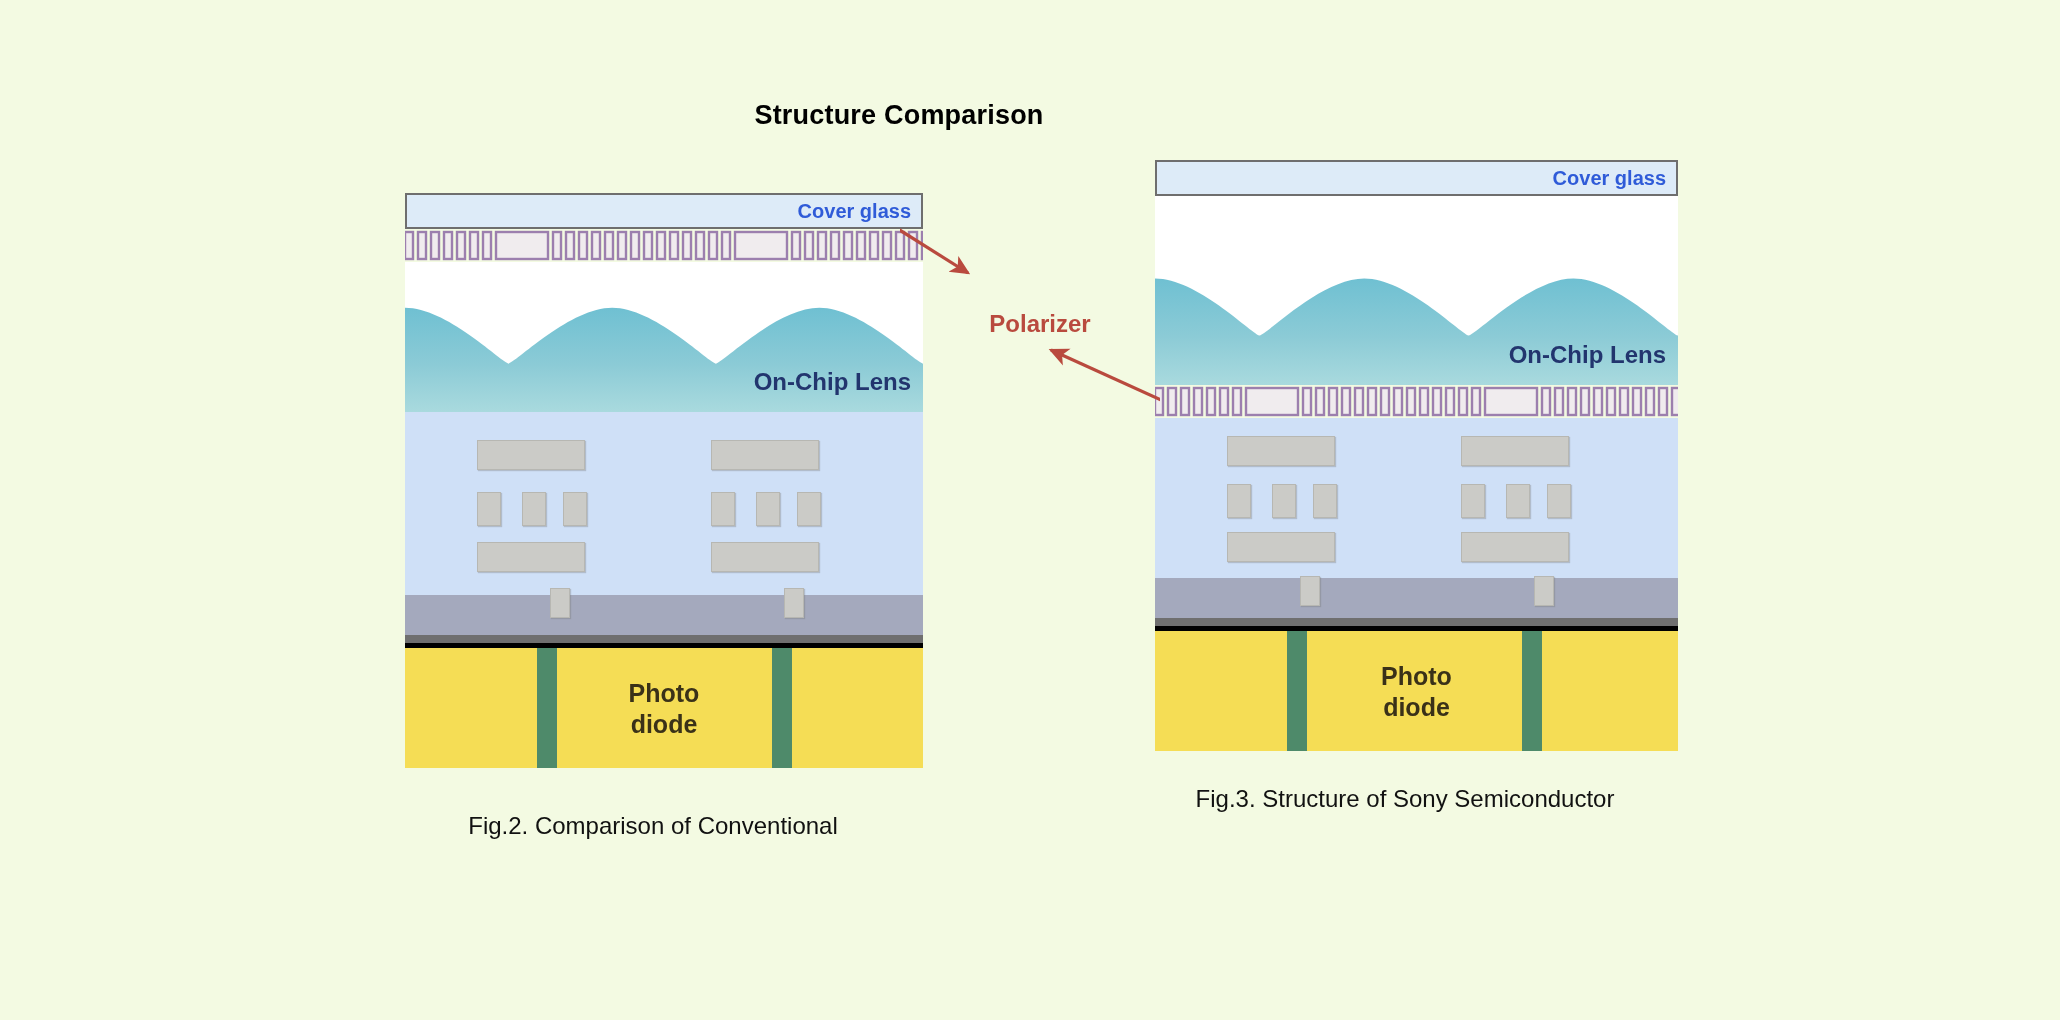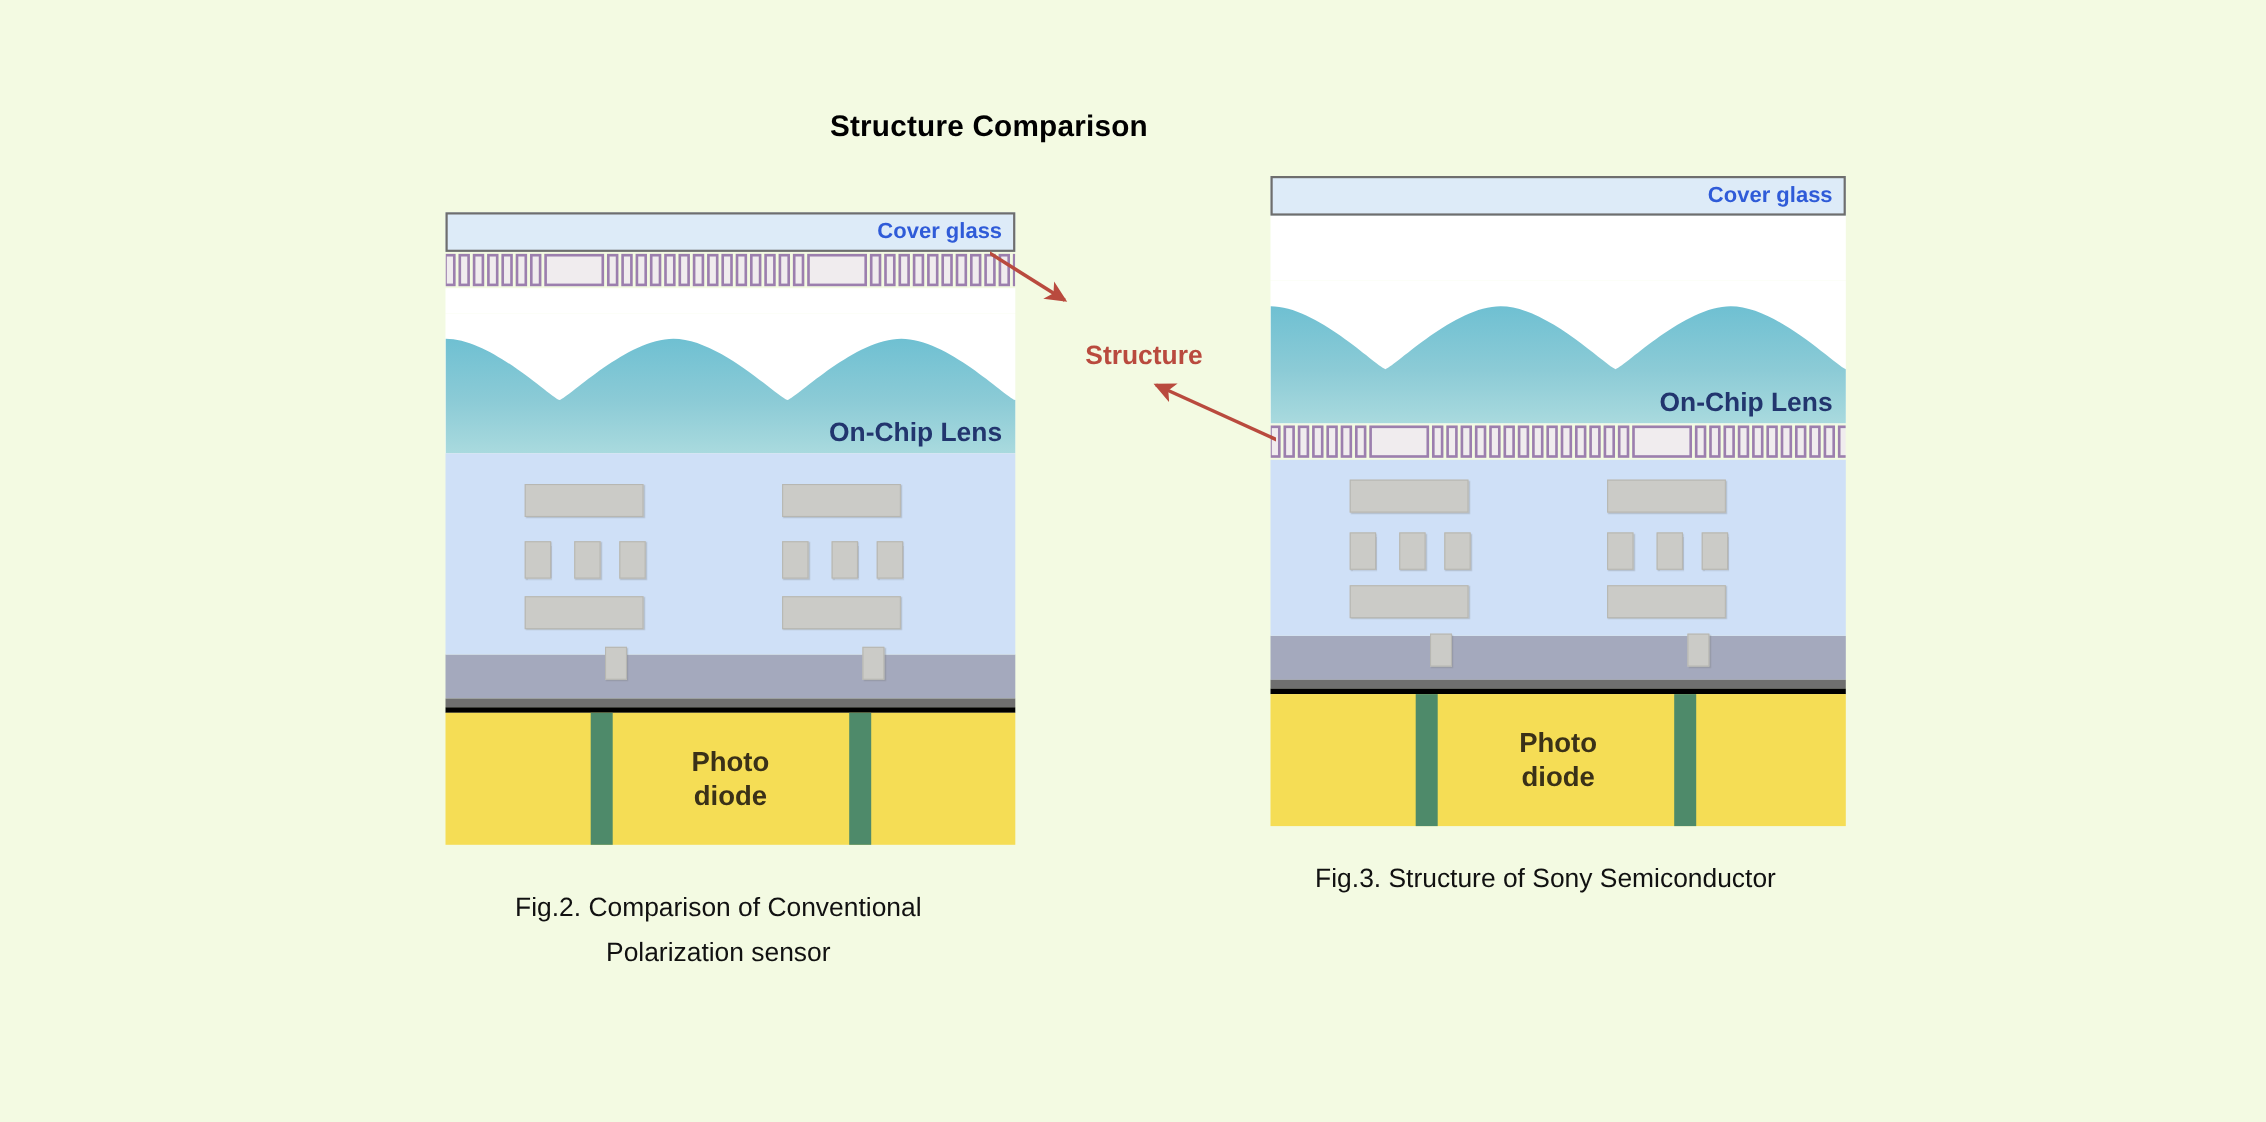--- a/index.html
+++ b/index.html
@@ -74,21 +74,21 @@
 
   
   .lens-layer {
     position: relative;
     background: #ffffff;
   }
   .lens-layer svg { display: block; }
   .lens-layer .lens-label {
     position: absolute;
     right: 12px;
-    bottom: 4px;
+    bottom: 16px;
     font-size: 24px;
     font-weight: bold;
     color: #22356e;
     white-space: nowrap;
   }
 
   
   .wiring-layer {
     position: relative;
     background: #cfe0f7;
@@ -362,22 +362,21 @@
 <svg id="annotation-arrows" viewBox="0 0 260 185" width="260" height="185">
   <defs>
     <marker id="arrowhead" markerWidth="7" markerHeight="7" refX="5.4" refY="3.2" orient="auto" markerUnits="strokeWidth">
       <path d="M0,0.3 L6.2,3.2 L0,6.1 L1.6,3.2 Z" fill="#b94a3e"></path>
     </marker>
   </defs>
   <line x1="-2" y1="4" x2="68" y2="48" stroke="#b94a3e" stroke-width="3.2" marker-end="url(#arrowhead)"></line>
   <line x1="261" y1="175" x2="151" y2="125" stroke="#b94a3e" stroke-width="3.2" marker-end="url(#arrowhead)"></line>
 </svg>
 
-<div id="polarizer-annotation">Structure</div>
+<div id="polarizer-annotation">Polarizer</div>
 
 <div class="caption" id="caption-conventional">
   <span>Fig.2. Comparison of Conventional</span>
-  <span>Polarization sensor</span>
 </div>
 
 <div class="caption" id="caption-sony">
   <span>Fig.3. Structure of Sony Semiconductor</span>
 </div>
 
 </body></html>

